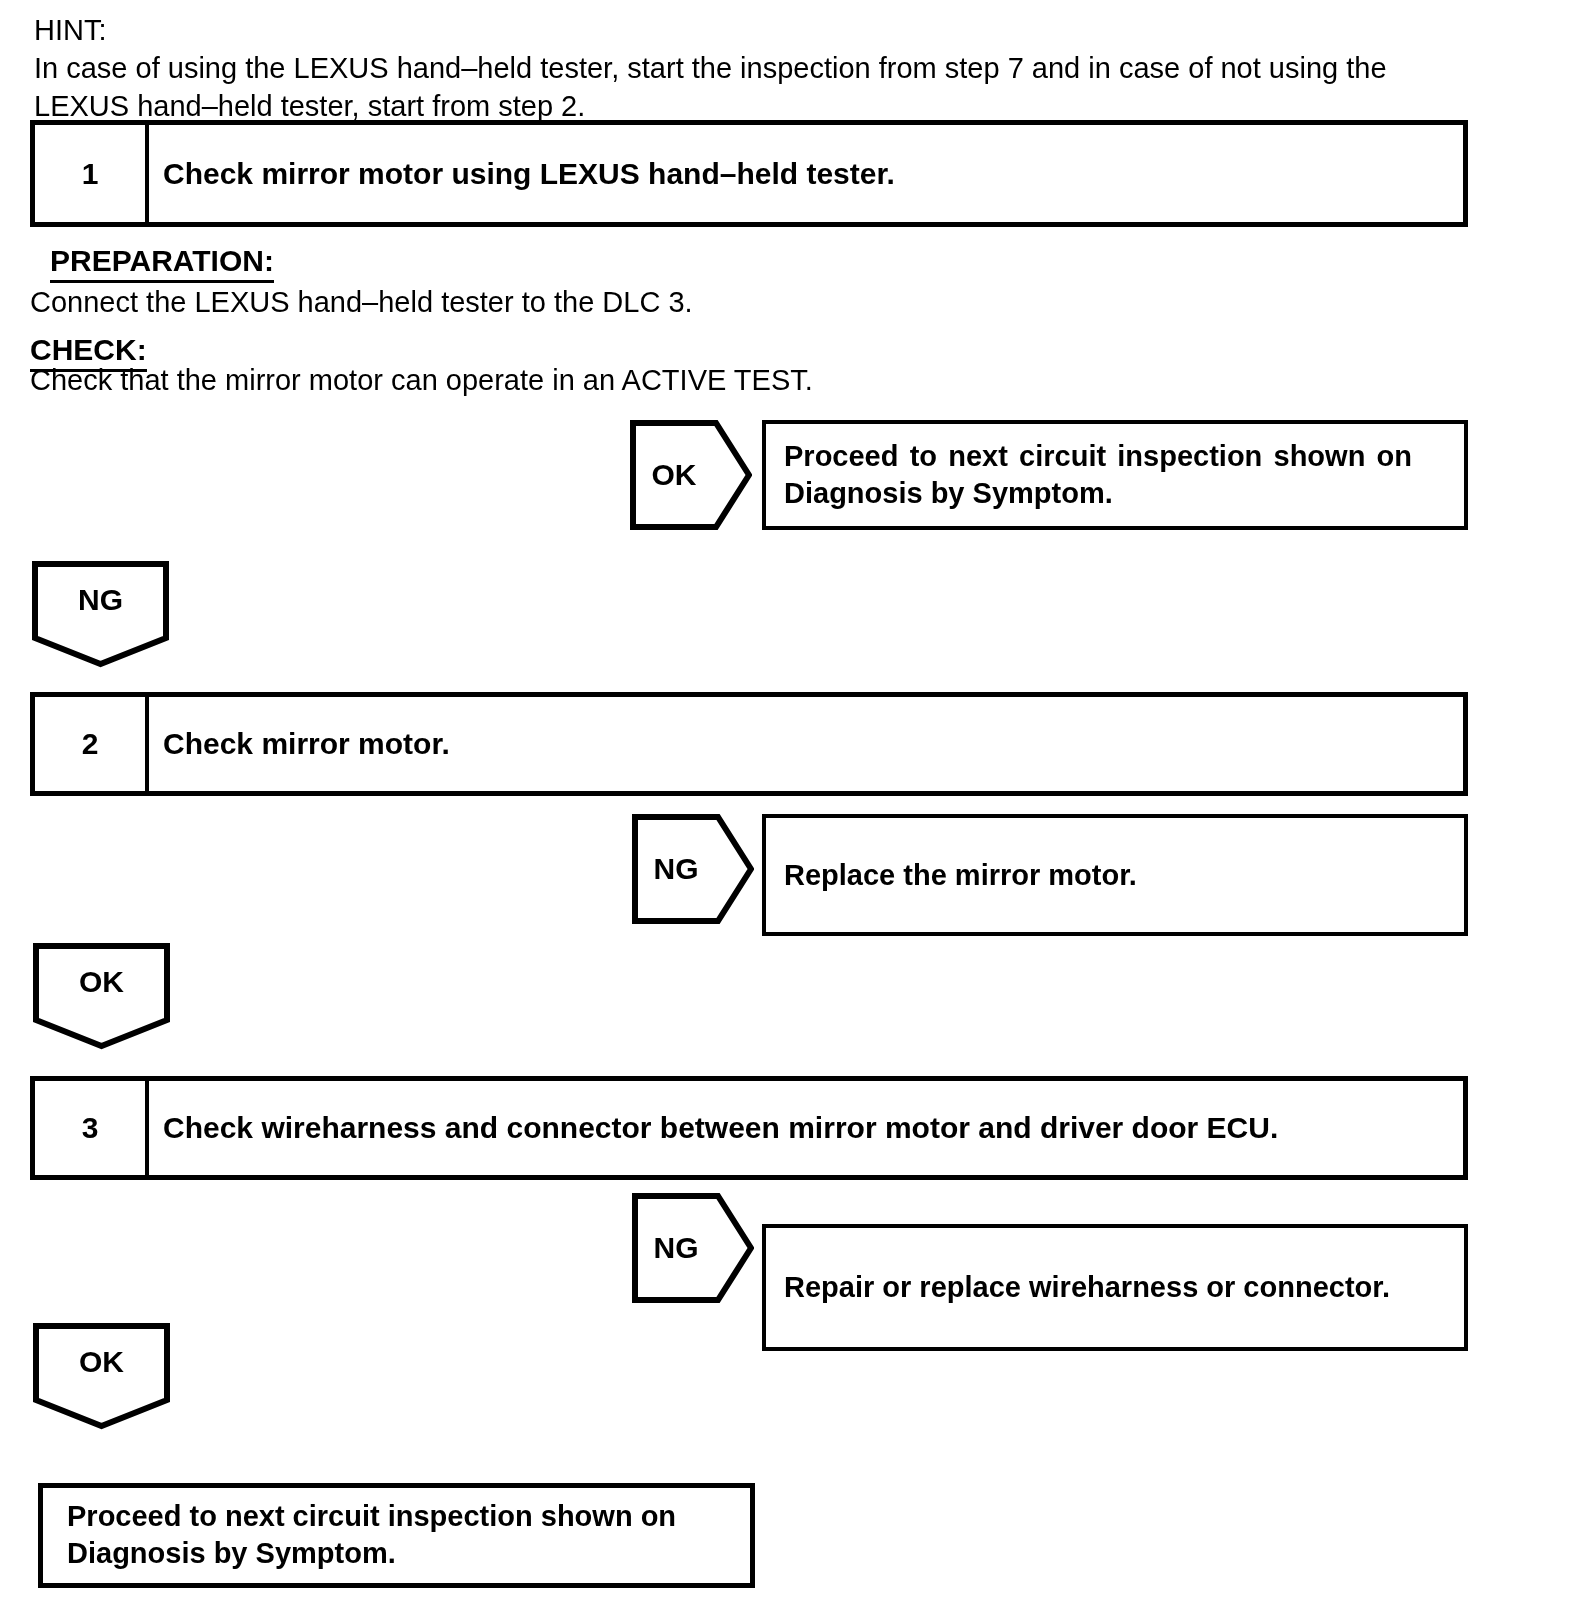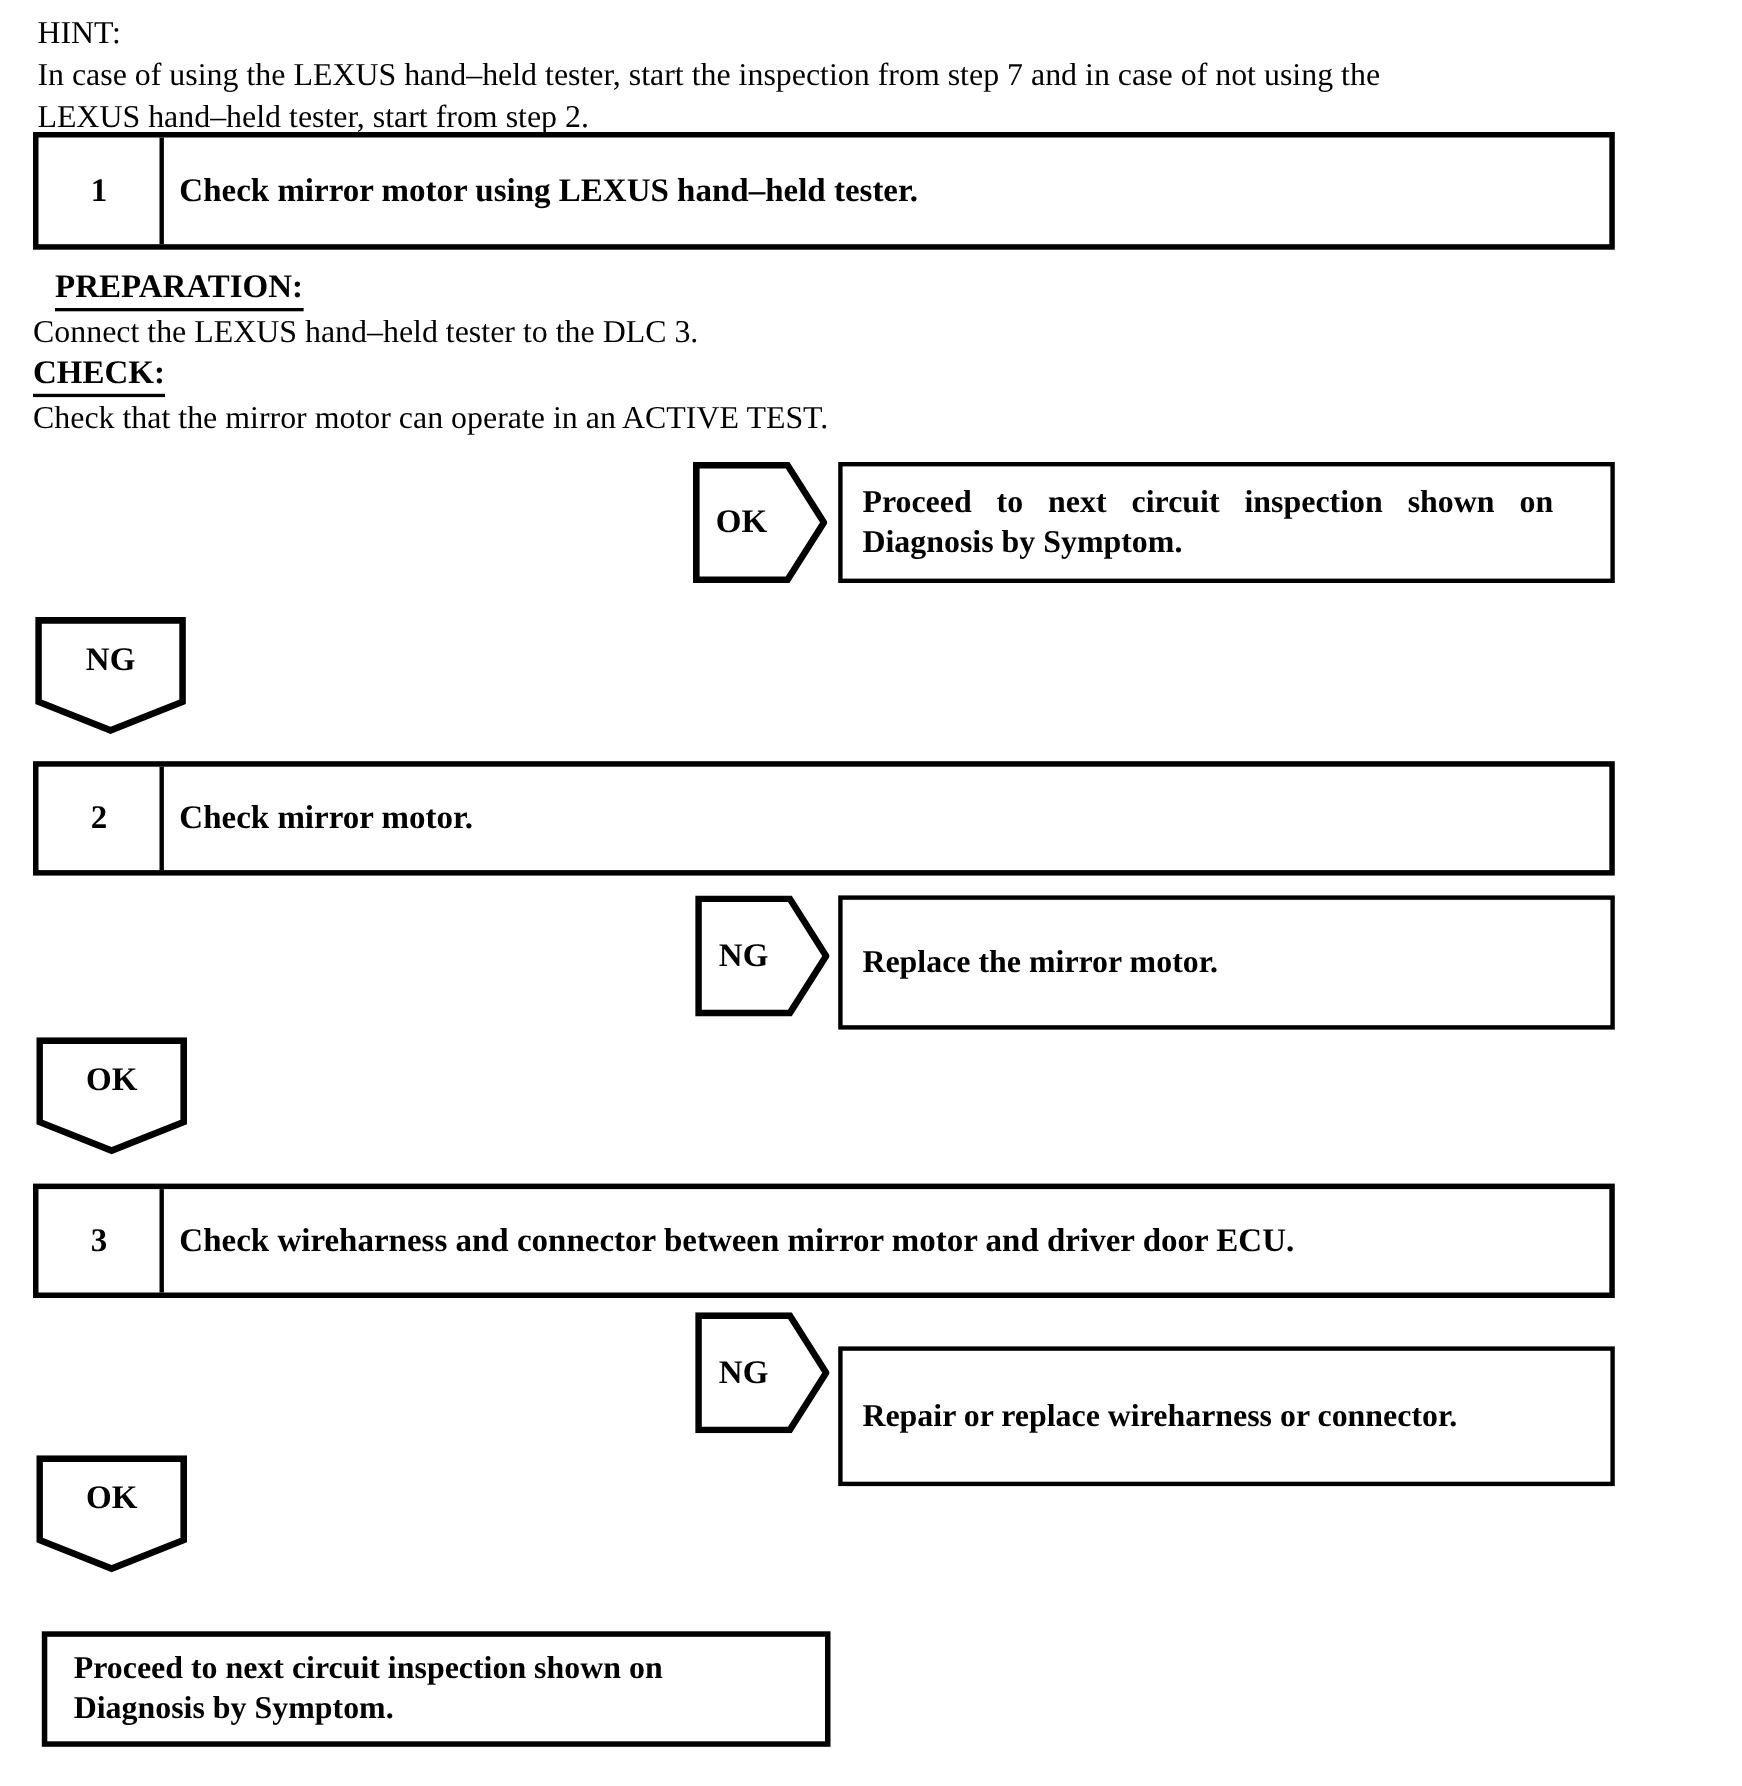--- a/index.html
+++ b/index.html
@@ -1,20 +1,20 @@
 <!DOCTYPE html>
 <html><head>
 <meta charset="utf-8">
 <style>
   html,body{margin:0;padding:0;background:#ffffff;}
   .page{
     position:relative;
     width:1584px;height:1624px;
     background:#ffffff;color:#000000;
-    font-family:Liberation Serif, serif;
+    font-family:Liberation Sans, sans-serif;
     overflow:hidden;
   }
   .abs{position:absolute;}
   .txt{font-size:29px;line-height:36px;white-space:nowrap;color:#000;}
   .uheading{
     font-size:30px;font-weight:bold;white-space:nowrap;
     display:inline-block;border-bottom:3px solid #000;padding-bottom:2px;
   }
   
   .step-box{
@@ -78,21 +78,21 @@
 
   <div class="step-box" style="top:120px;height:107px;">
     <div class="step-num-cell">1</div>
     <div class="step-title">Check mirror motor using LEXUS hand–held tester.</div>
   </div>
 
   <div class="abs" style="left:30px;top:244px;margin-left:20px;">
     <span class="uheading">PREPARATION:</span>
   </div>
   <div class="abs txt" style="left:30px;top:284px;">Connect the LEXUS hand–held tester to the DLC 3.</div>
-  <div class="abs" style="left:30px;top:322px;">
+  <div class="abs" style="left:30px;top:333px;">
     <span class="uheading">CHECK:</span>
   </div>
   <div class="abs txt" style="left:30px;top:362px;">Check that the mirror motor can operate in an ACTIVE TEST.</div>
 
   <div class="pent-right" style="left:630px;top:420px;">
     <svg width="122" height="110" viewBox="0 0 122 110">
       <polygon points="3,3 86,3 119,55 86,107 3,107" fill="#ffffff" stroke="#000000" stroke-width="6" stroke-linejoin="miter"></polygon>
     </svg>
     <span class="plabel">OK</span>
   </div>

